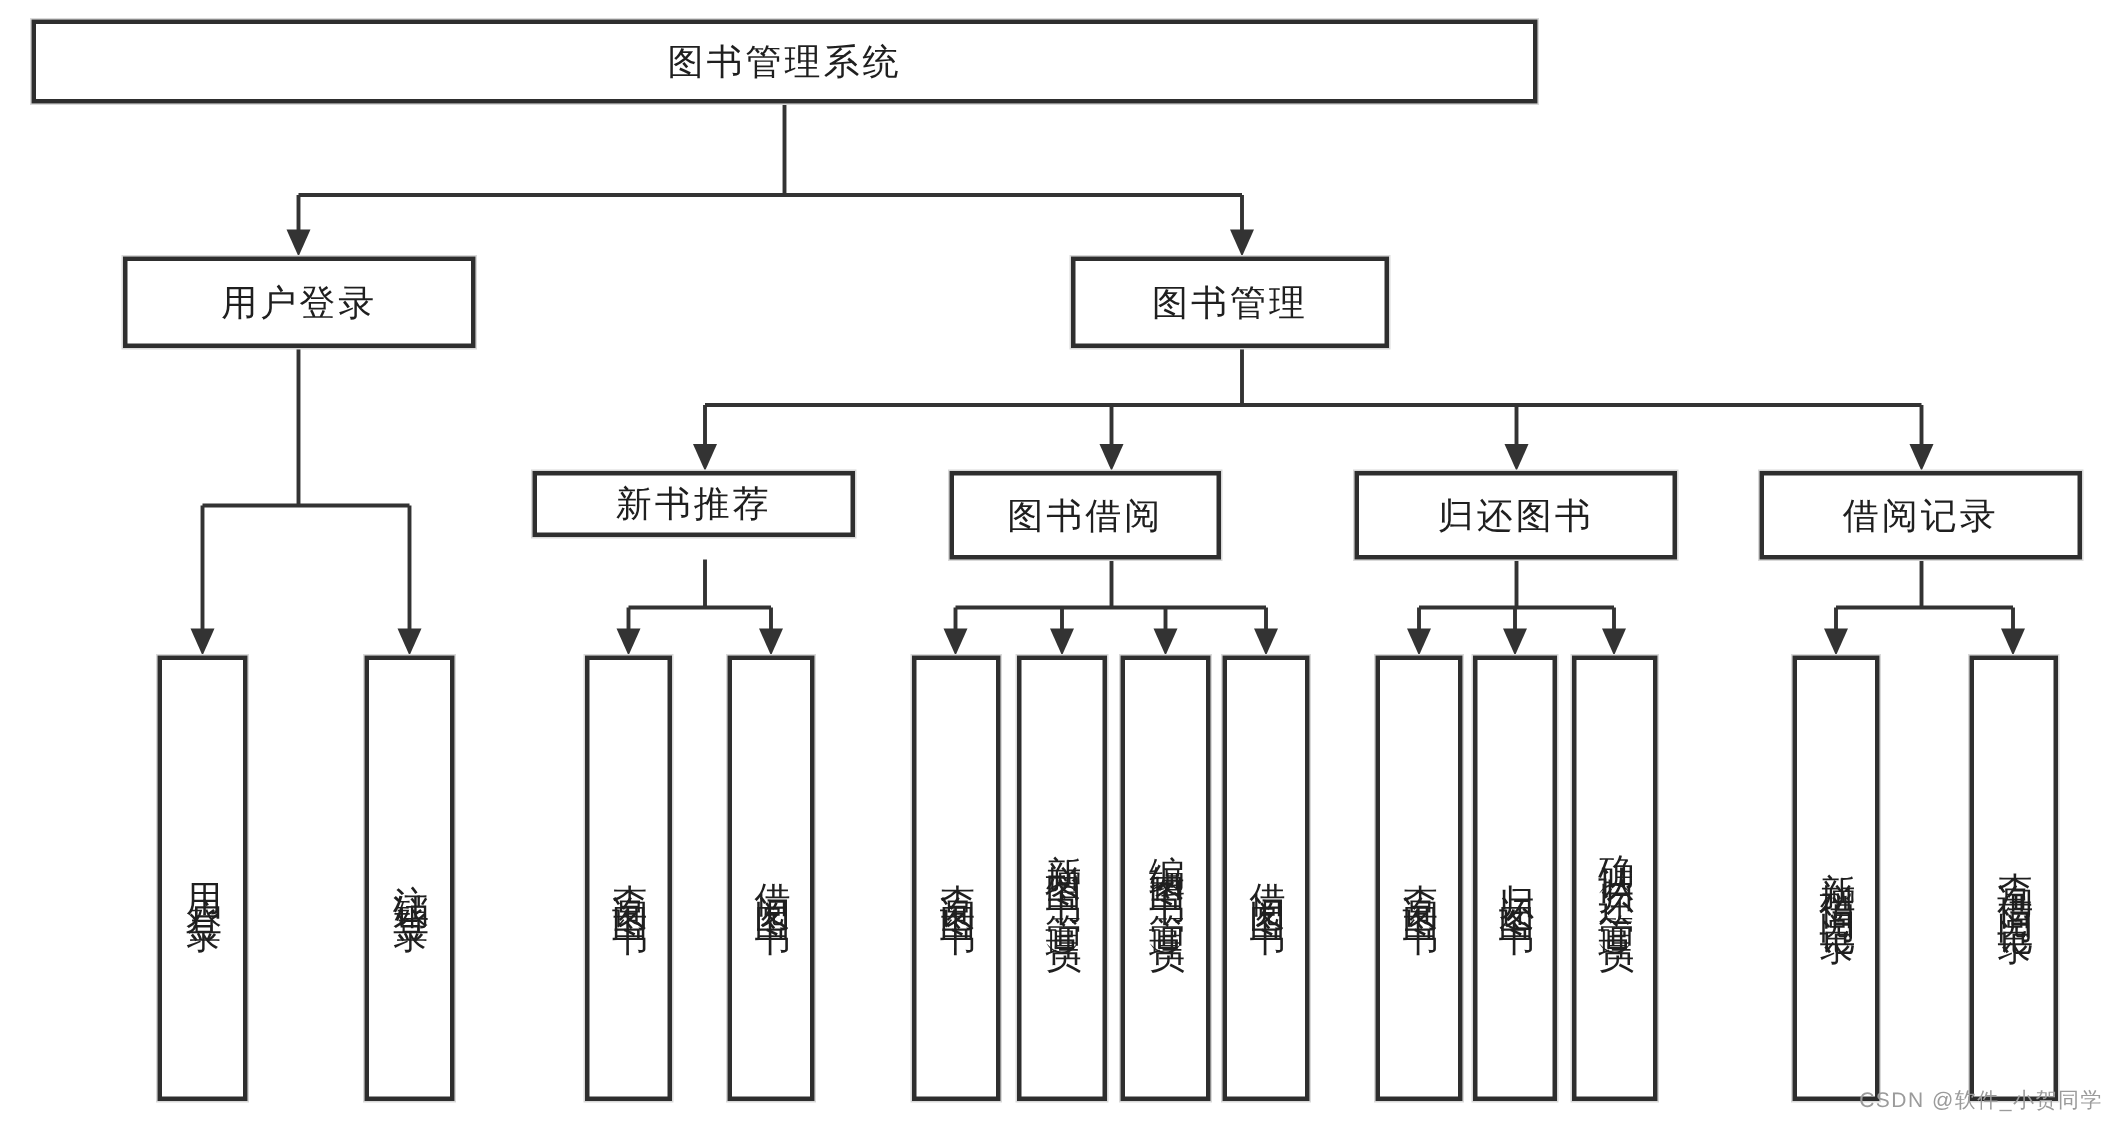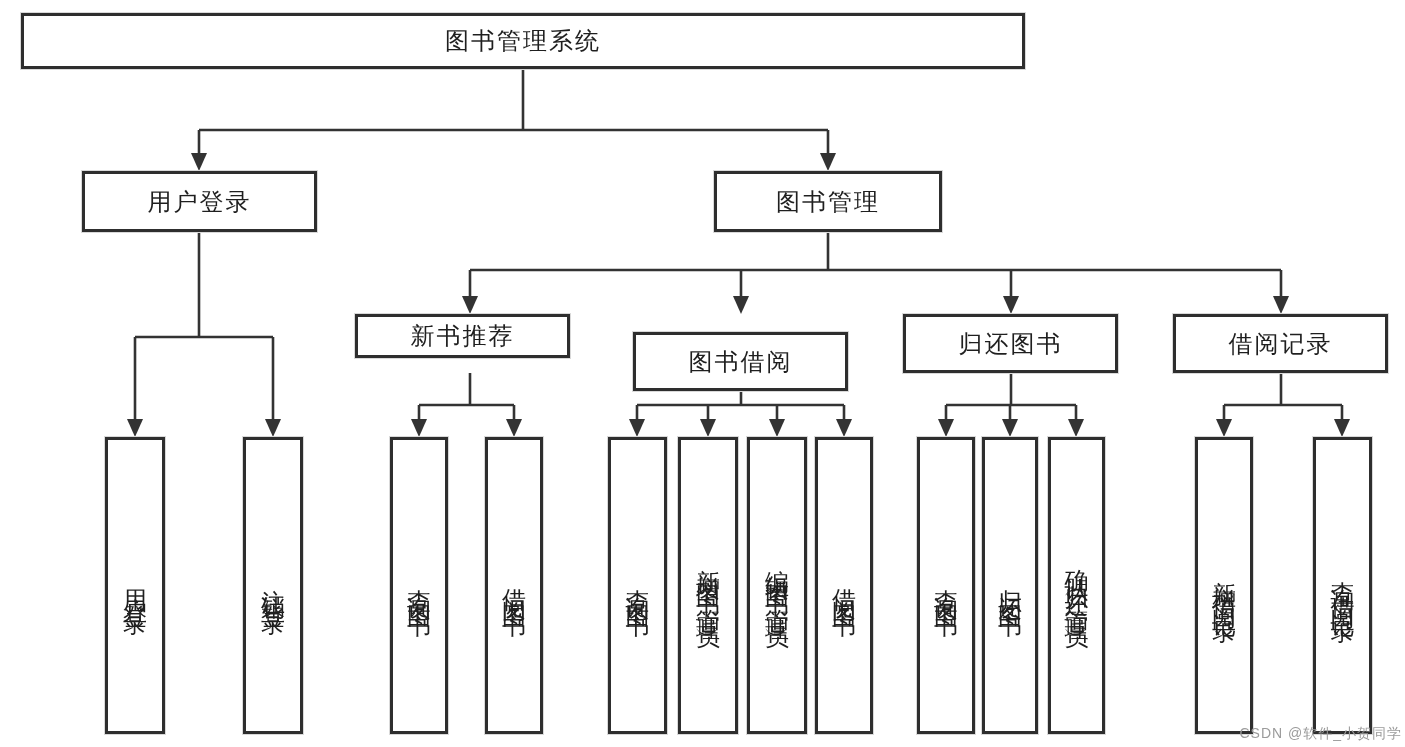--- a/index.html
+++ b/index.html
@@ -101,24 +101,24 @@
       <path d="M1224,405 V422"></path>
         <polygon points="1216,419 1232,419 1224,437"></polygon>
       <path d="M1342,405 V422"></path>
         <polygon points="1334,419 1350,419 1342,437"></polygon>
     </g>
   </svg>
 
   <div class="node" style="left:21px;top:13px;width:1004px;height:56px">图书管理系统</div>
 
   <div class="node" style="left:82px;top:171px;width:235px;height:61px">用户登录</div>
-  <div class="node" style="left:714px;top:171px;width:228px;height:61px">图书管理</div>
+  <div class="node" style="left:714px;top:171px;width:212px;height:61px">图书管理</div>
 
   <div class="node" style="left:355px;top:314px;width:215px;height:44px">新书推荐</div>
-  <div class="node" style="left:633px;top:332px;width:215px;height:59px">图书借阅</div>
+  <div class="node" style="left:633px;top:314px;width:181px;height:59px">图书借阅</div>
   <div class="node" style="left:903px;top:314px;width:215px;height:59px">归还图书</div>
   <div class="node" style="left:1173px;top:314px;width:215px;height:59px">借阅记录</div>
 
   <div class="node leaf" style="left:105px;top:437px;width:60px;height:297px">
     <span class="vtext">用户登录</span>
   </div>
   <div class="node leaf" style="left:243px;top:437px;width:60px;height:297px">
     <span class="vtext">注销登录</span>
   </div>
 

